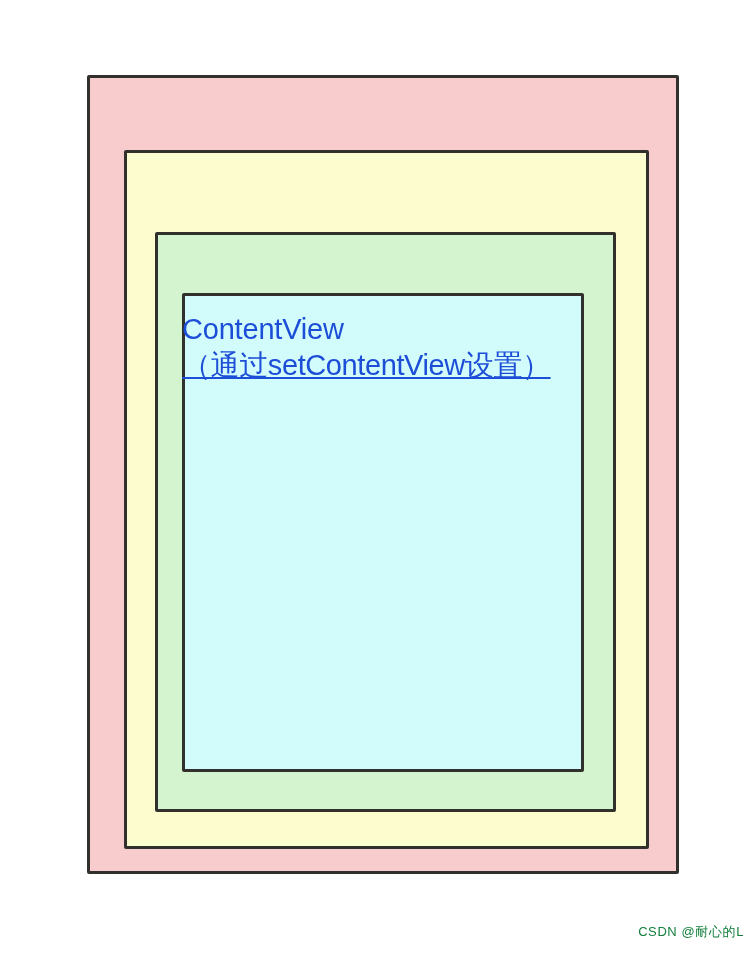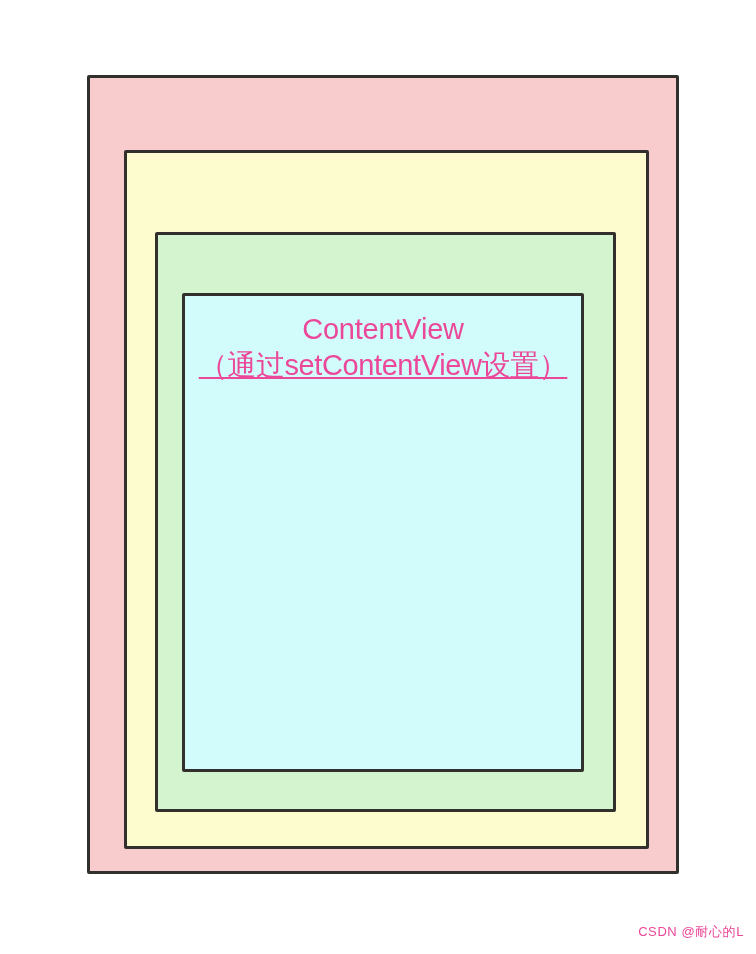--- a/index.html
+++ b/index.html
@@ -89,22 +89,21 @@
     font-size: 25px;
     letter-spacing: -0.1px;
   }
 
   
   .contentview-text {
     position: absolute;
     left: 182px;
     top: 312px;
     width: 402px;
-    text-align: center;
-    color: #ec4899;
+    color: #1d4ed8;
   }
   .contentview-title {
     display: block;
     font-size: 29px;
     line-height: 1.2;
     letter-spacing: -0.2px;
   }
   .contentview-subtitle {
     display: block;
     font-size: 29px;
@@ -113,21 +112,21 @@
     white-space: nowrap;
     text-decoration: underline;
   }
 
   
   .watermark {
     position: absolute;
     right: 12px;
     bottom: 13px;
     font-size: 13px;
-    color: #ec4899;
+    color: #15803d;
     letter-spacing: 0.6px;
     white-space: nowrap;
     user-select: none;
   }
 </style>
 </head>
 <body>
 
 <div class="canvas">
 

